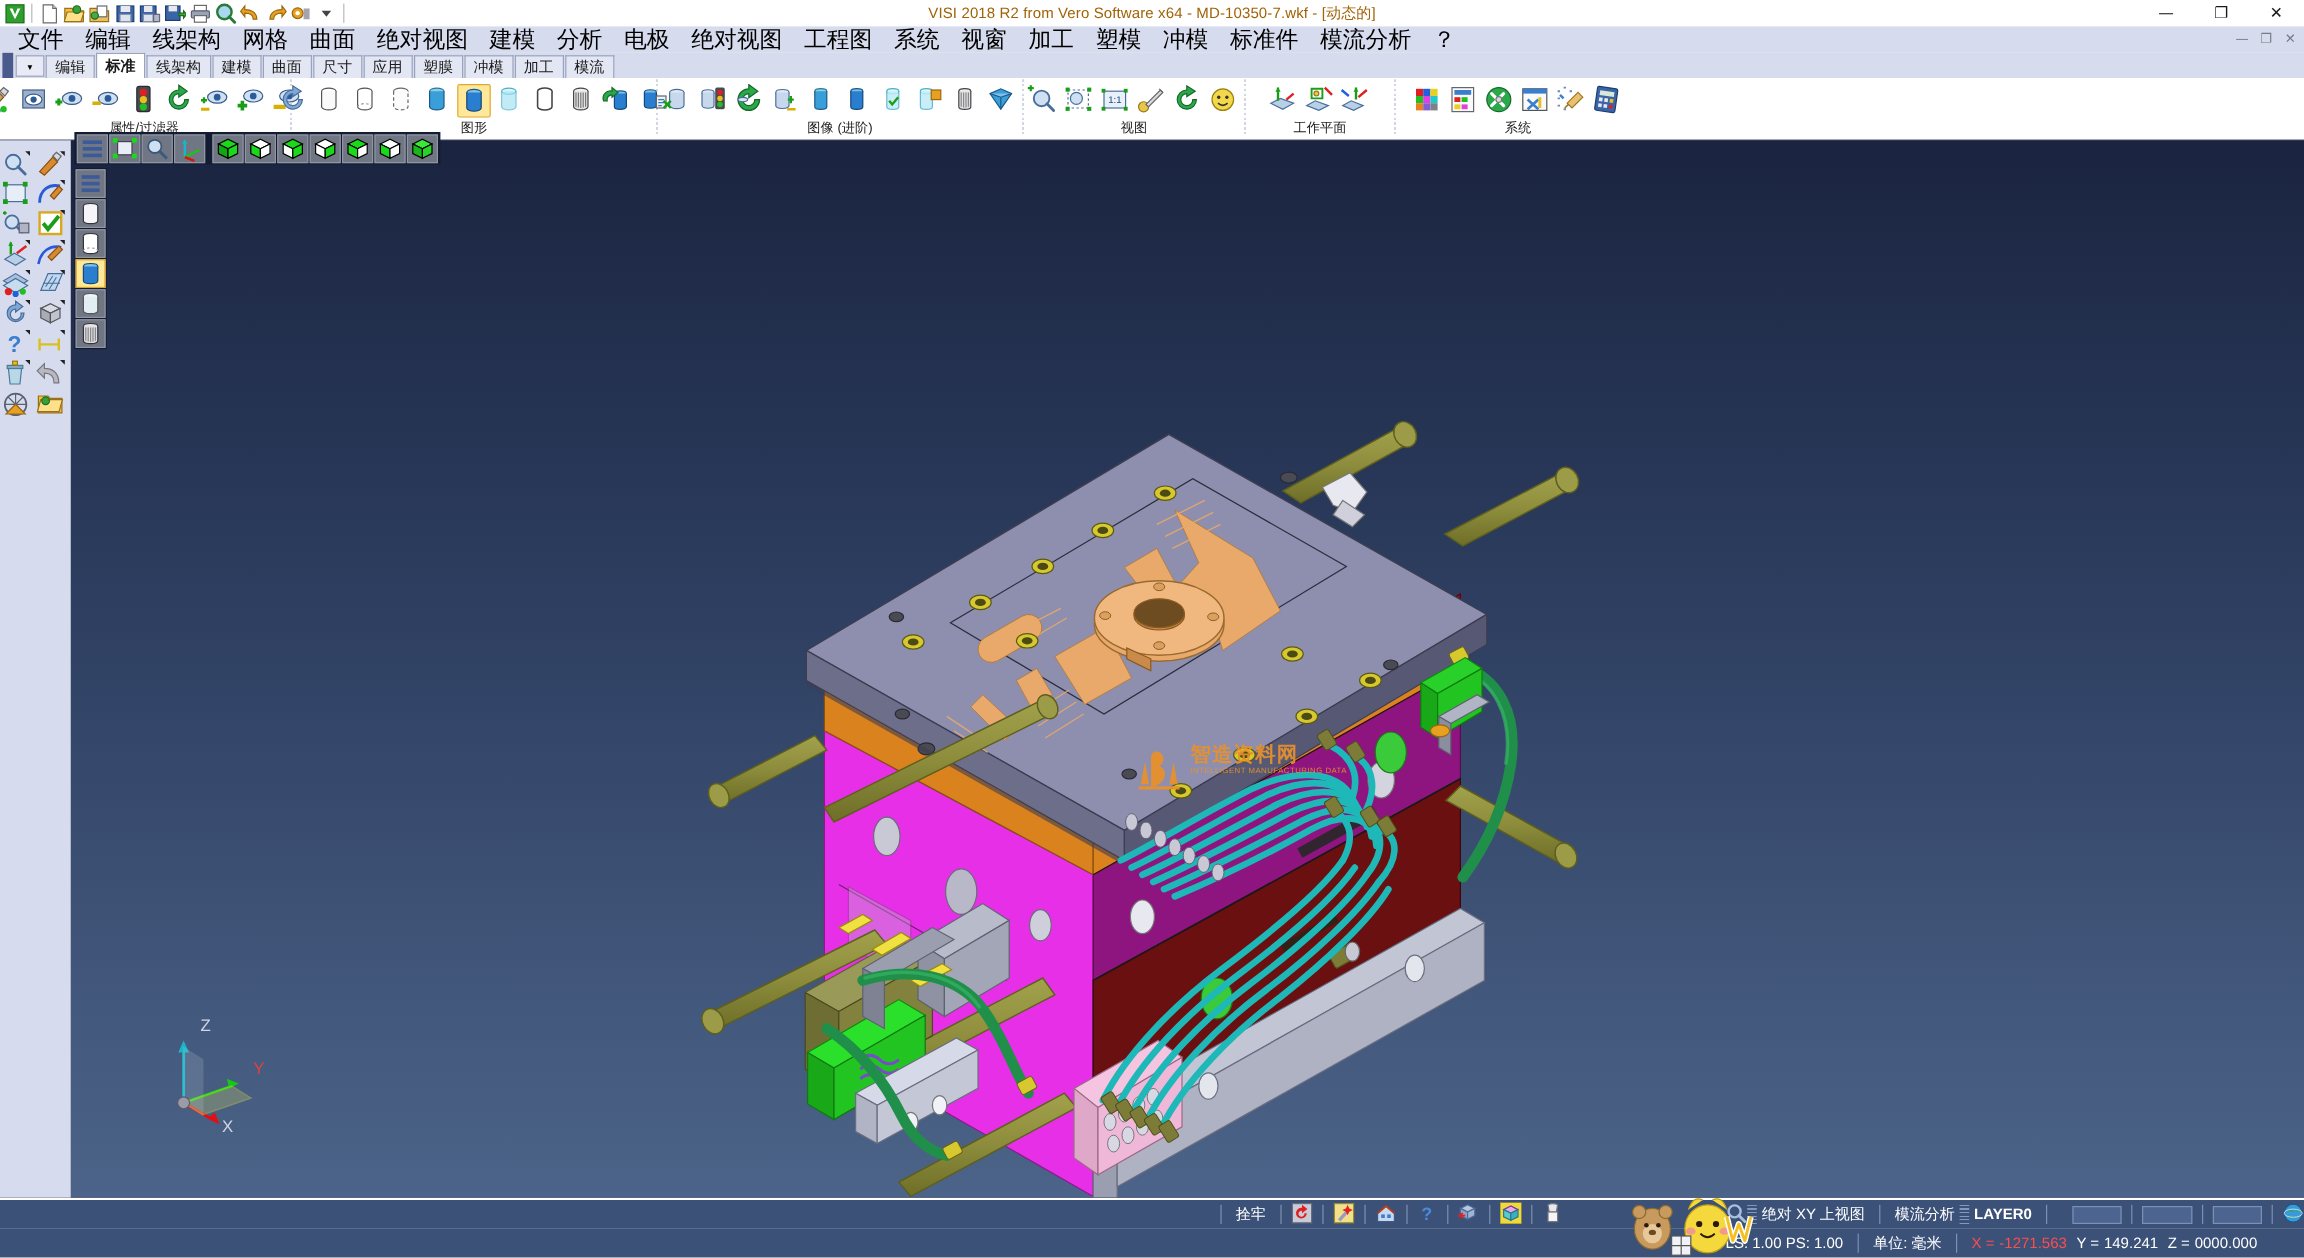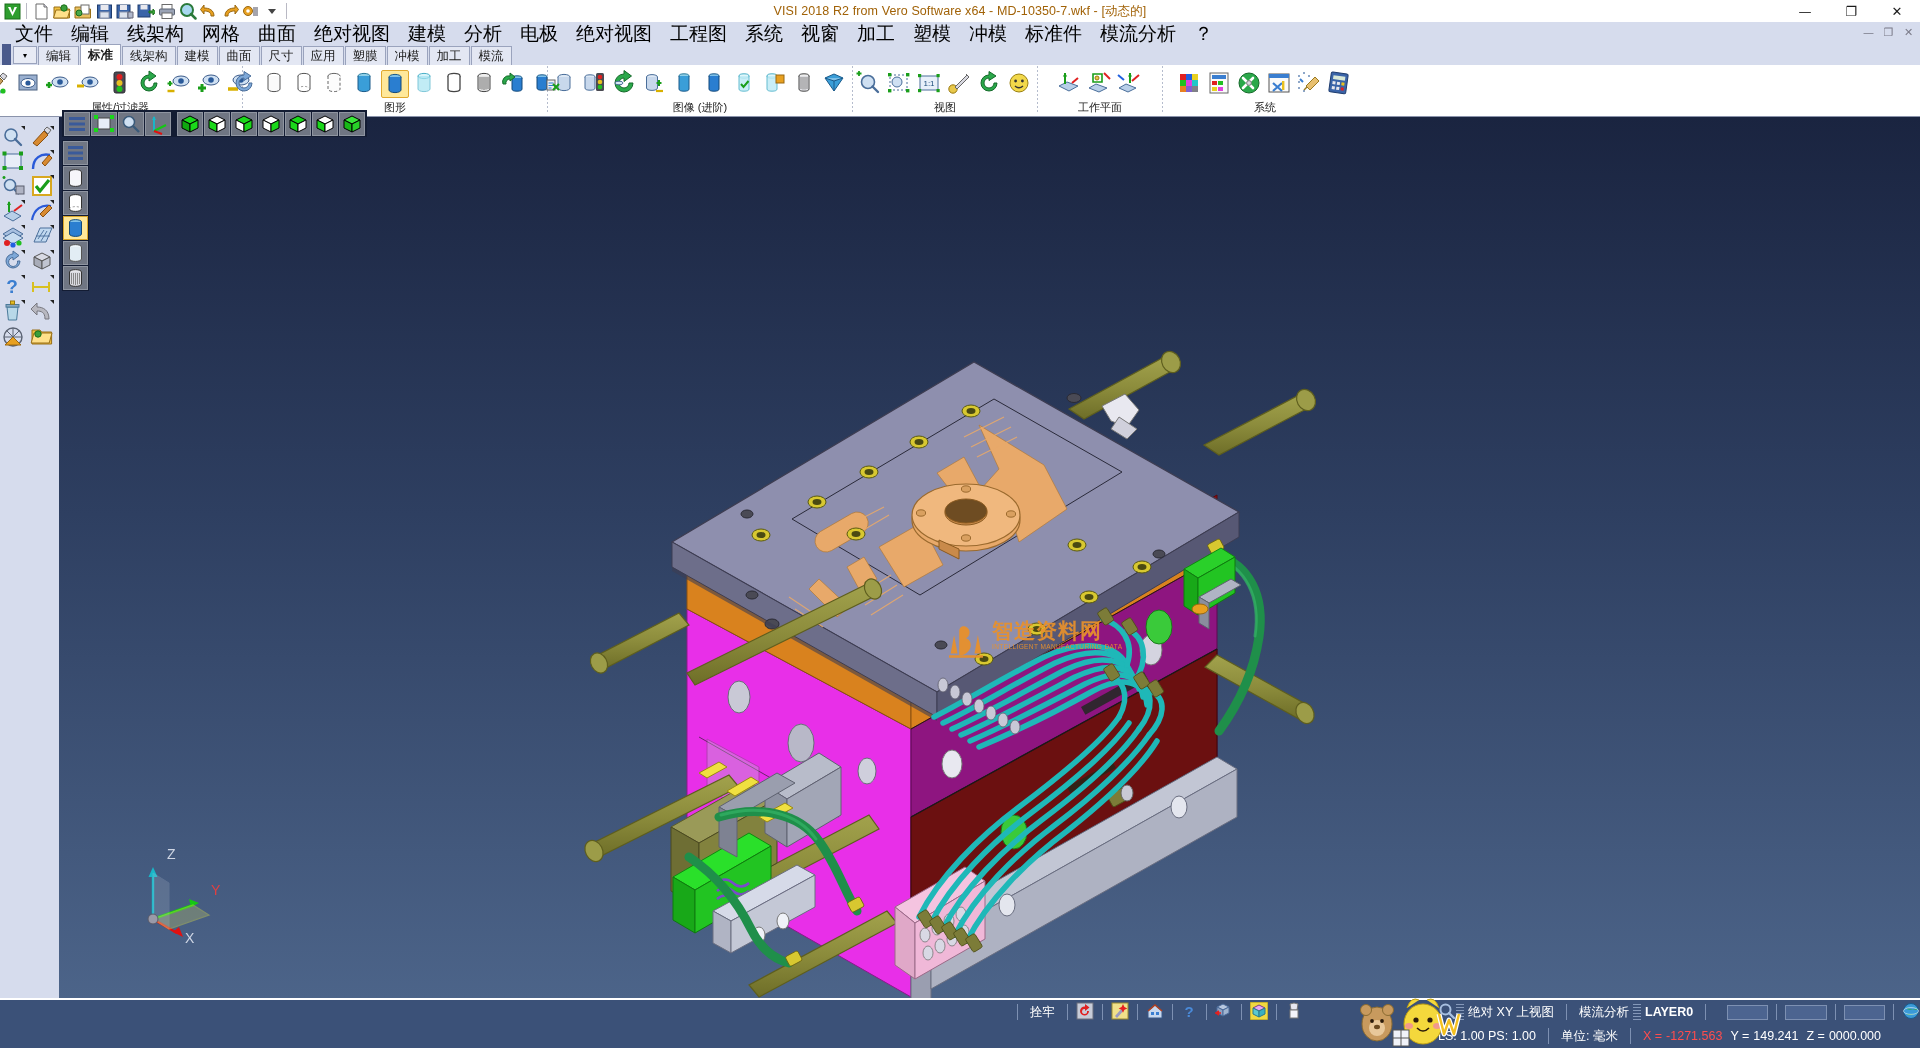--- a/index.html
+++ b/index.html
@@ -139,21 +139,21 @@
   .sdico { width: 25px; height: 24px; background: #707683; border: 1px solid #8f95a1; position: relative; }
   .sdico.sel { background: #ffe89a; border: 1px solid #d9a62a; }
 
   
   .watermark {
     position: absolute; left: 885px; top: 503px;
     display: flex; align-items: center; gap: 6px; opacity: .92;
     pointer-events: none;
   }
   .wm-text { display: flex; flex-direction: column; line-height: 1; }
-  .wm-cn { font-size: 21px; color: #e8912c; font-weight: bold; letter-spacing: 1px; }
+  .wm-cn { font-size: 17px; color: #e8912c; font-weight: bold; letter-spacing: 1px; }
   .wm-en { font-size: 6.5px; color: #e8912c; letter-spacing: .4px; margin-top: 3px; }
 
   
   .mascot { position: absolute; left: 1355px; top: 988px; width: 110px; height: 60px; z-index: 12; }
 
   
   .statusrow1 {
     position: absolute; bottom: 24px; left: 0; width: 1920px; height: 24px;
     background: #3b5178; display: flex; align-items: center;
     color: #ffffff; font-size: 12.5px;

